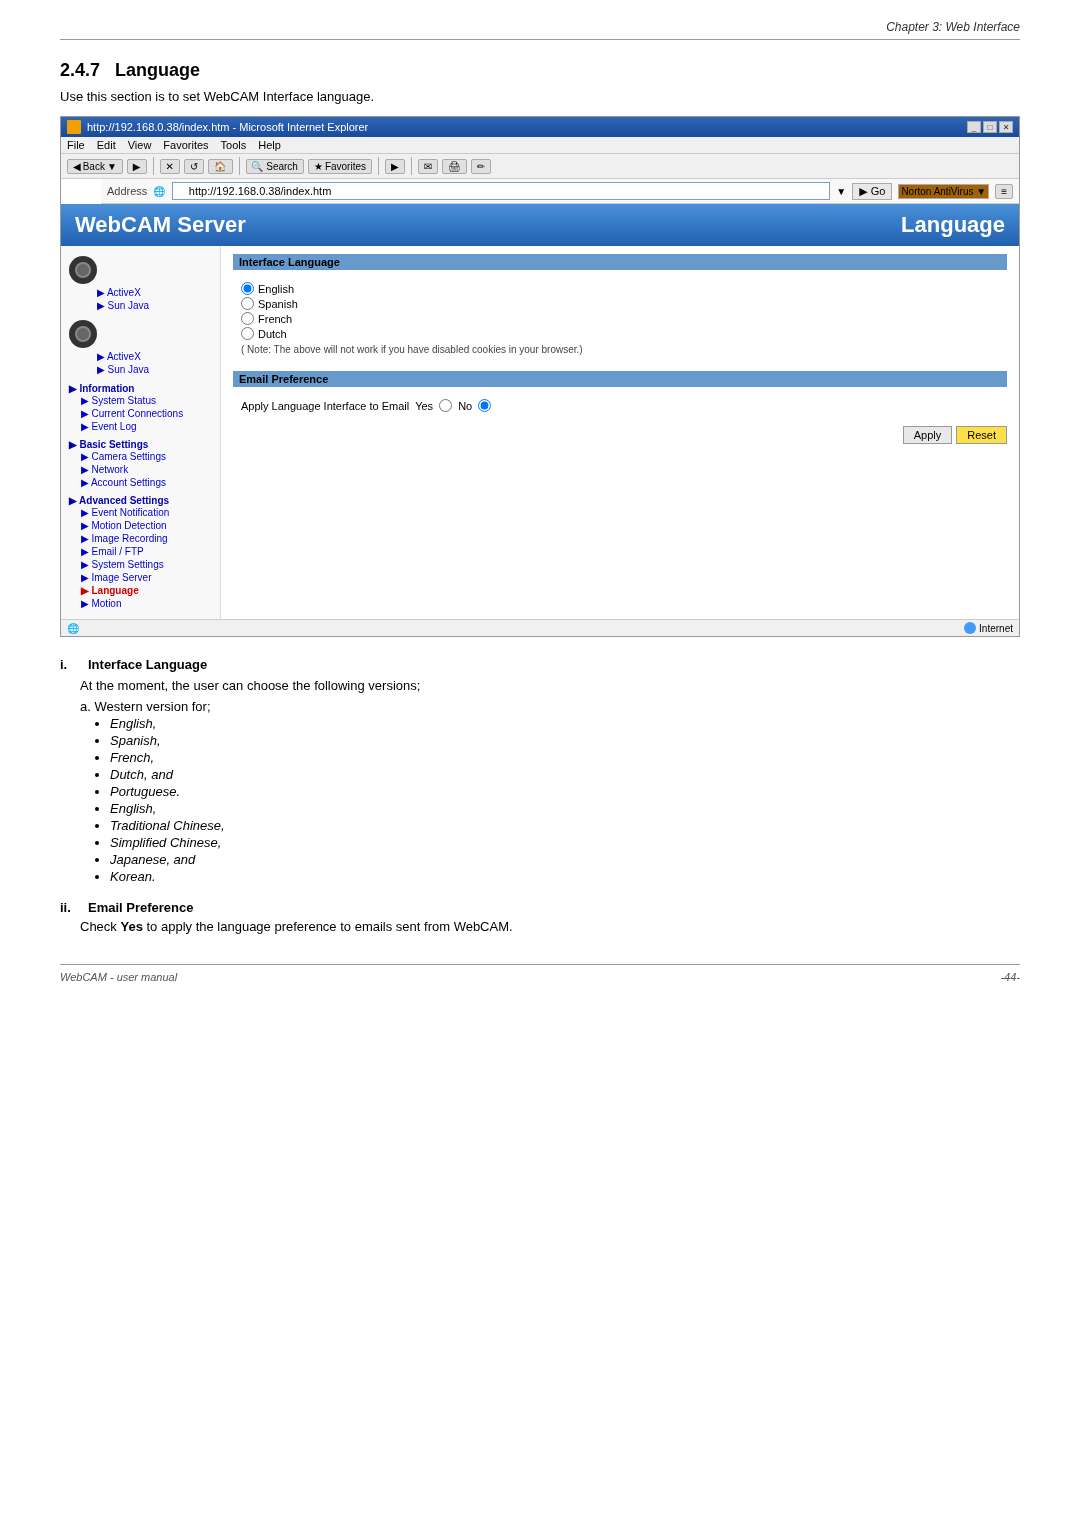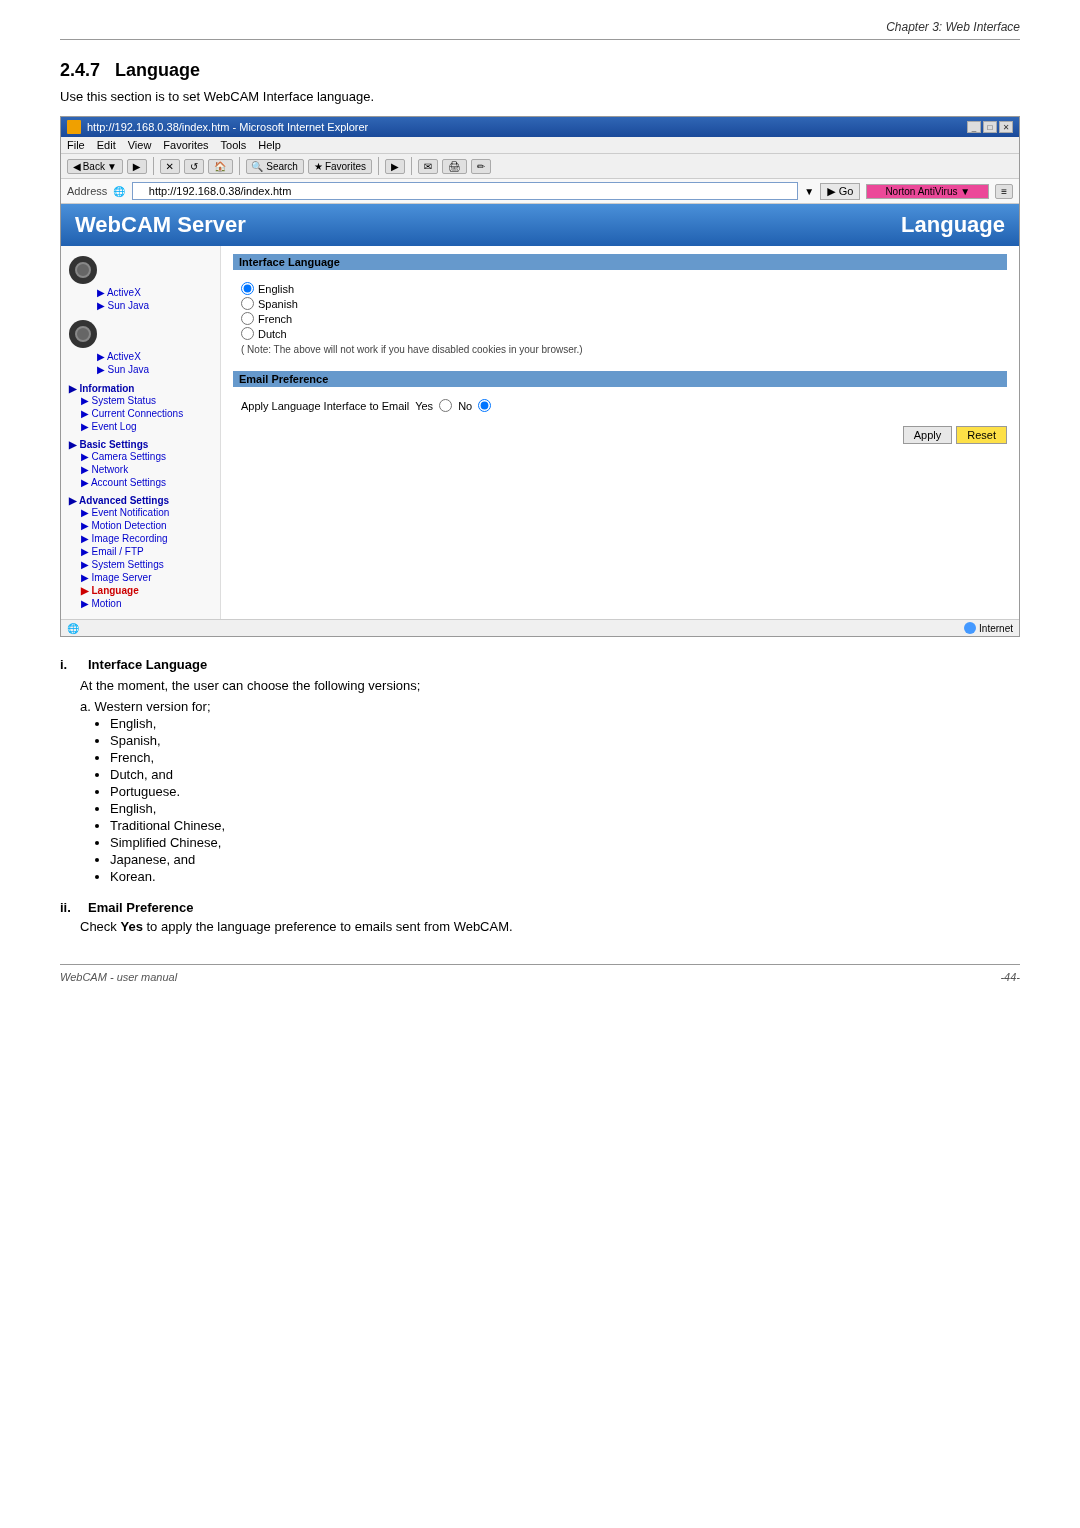--- a/index.html
+++ b/index.html
@@ -131,20 +131,21 @@
 
     
     .browser-addressbar {
       background: #f8f8f8;
       border-bottom: 1px solid #ccc;
       padding: 3px 6px;
       display: flex;
       align-items: center;
       gap: 6px;
       font-size: 11px;
+      margin-left: 40px;
     }
 
     .address-label {
       font-size: 11px;
       color: #444;
     }
 
     .address-input {
       flex: 1;
       border: 1px solid #7b9ecc;
@@ -158,23 +159,23 @@
       border: 1px solid #aaa;
       padding: 1px 6px;
       font-size: 11px;
       cursor: pointer;
       display: flex;
       align-items: center;
       gap: 3px;
     }
 
     .norton-btn {
-      background: #ec4899;
+      background: #a16207;
       border: 1px solid #aaa;
-      padding: 1px 18px;
+      padding: 1px 2px;
       font-size: 10px;
       cursor: pointer;
     }
 
     
     .browser-content {
       display: flex;
       flex-direction: row;
       background: #fff;
     }
@@ -364,20 +365,21 @@
 
     .doc-text {
       font-size: 13px;
       margin: 4px 0 4px 20px;
     }
 
     .bullet-list {
       list-style: disc;
       margin-left: 50px;
       font-size: 13px;
+      font-style: italic;
     }
 
     .bullet-list li {
       margin: 2px 0;
     }
 
     .sub-label {
       font-size: 13px;
       margin: 6px 0 2px 20px;
     }

